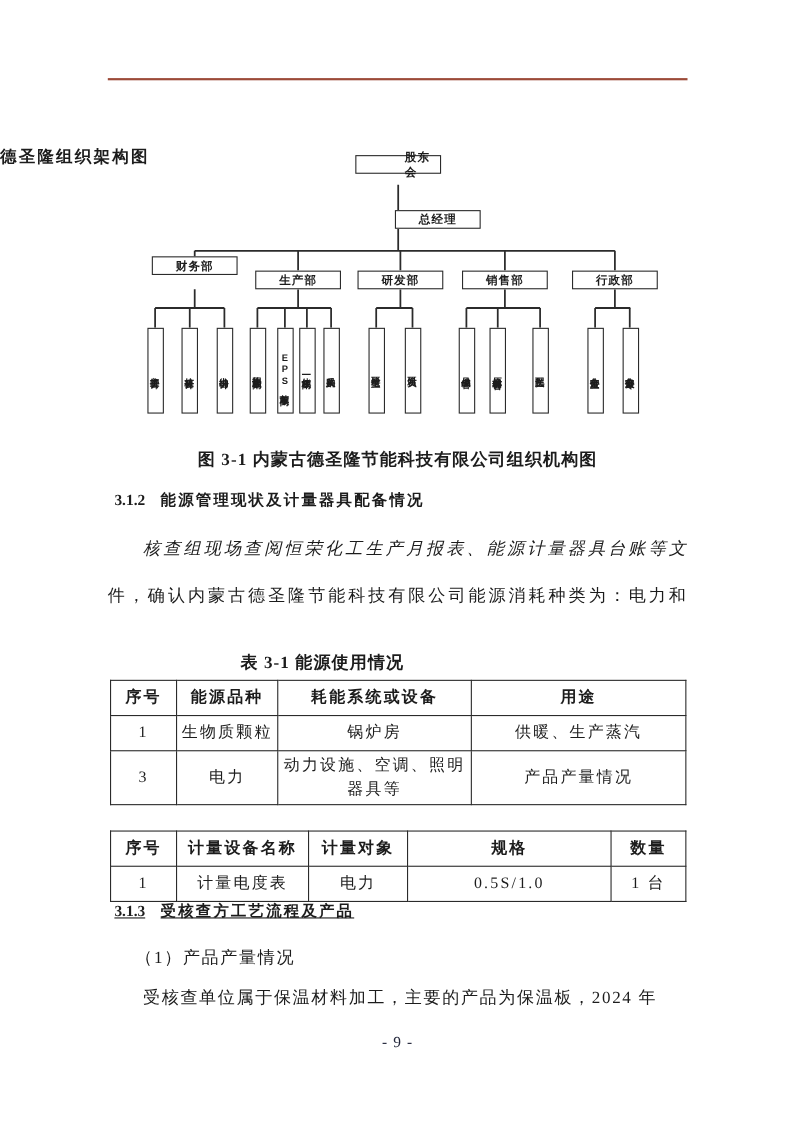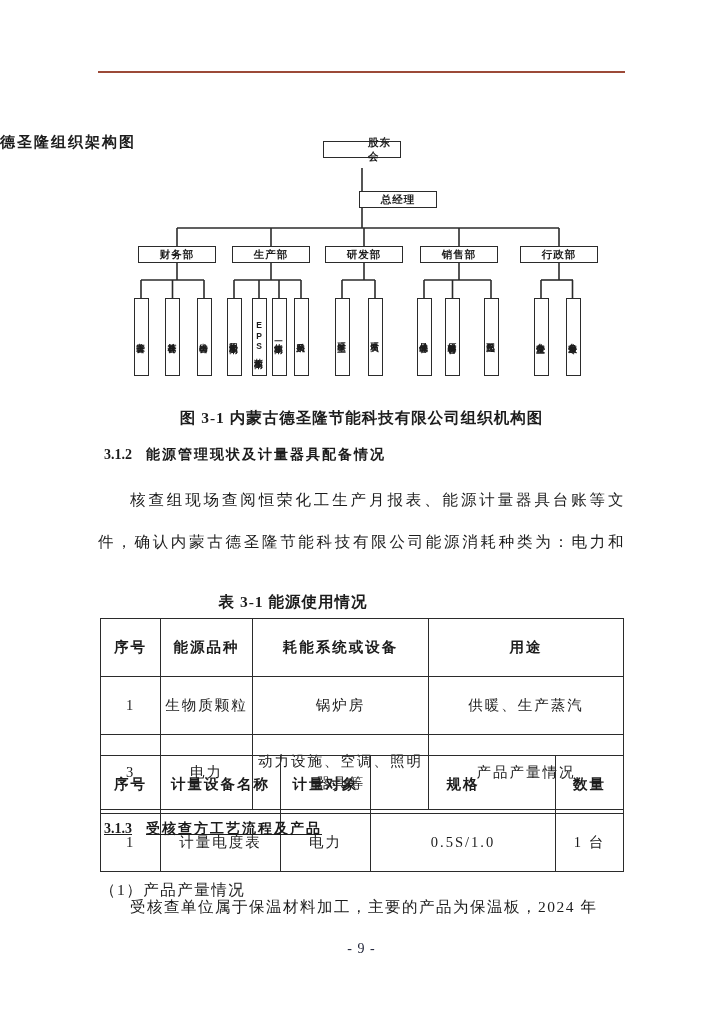--- a/index.html
+++ b/index.html
@@ -31,31 +31,31 @@
   .fig-caption{position:absolute;left:0;width:723px;top:408px;text-align:center;
                font-weight:bold;font-size:15.5px;letter-spacing:1px;}
 
   
   .sec-heading{position:absolute;left:104px;font-weight:bold;font-size:14px;}
   .sec-no{margin-right:14px;letter-spacing:0;}
   .sec-title{letter-spacing:2px;}
   .para{position:absolute;left:98px;width:527px;}
   .pline{height:42px;line-height:42px;font-size:15.5px;letter-spacing:1.5px;white-space:nowrap;}
   .pline.just{white-space:normal;text-align:justify;text-align-last:justify;}
-  .pline.indent{text-indent:32px;}
+  .pline.indent{text-indent:32px;font-style:italic;}
   .subitem{position:absolute;left:100px;font-size:15.5px;letter-spacing:1.5px;}
   .para2{position:absolute;left:98px;width:527px;font-size:15.5px;letter-spacing:1.5px;text-indent:32px;}
 
   
   .tbl-caption{position:absolute;left:0;width:586px;text-align:center;
                font-weight:bold;font-size:15.5px;letter-spacing:1px;}
   table.tbl{position:absolute;left:100px;width:523px;table-layout:fixed;
             border-collapse:collapse;font-family:"Liberation Serif","DejaVu Serif",serif;}
   table.tbl th,table.tbl td{border:1.4px solid #2b2b2b;text-align:center;vertical-align:middle;
-            font-size:14.5px;letter-spacing:2px;padding:14px 4px;line-height:1.55;color:#1c1c1c;}
+            font-size:14.5px;letter-spacing:2px;padding:1px 4px;line-height:1.55;color:#1c1c1c;}
   table.tbl th{font-weight:bold;}
   tr.h31 th,tr.h31 td{height:29px;}
   tr.h48 td{height:46px;}
 
   
   .footer{position:absolute;left:0;width:723px;top:941px;text-align:center;
           font-size:14px;color:#22263a;letter-spacing:1px;}
 </style>
 </head>
 <body>
@@ -100,21 +100,21 @@
           <path d="M354.5 140 V158"></path>
           <path d="M393 140 V158"></path>
         <path d="M443 140 V158"></path>
           <path d="M474.5 140 V158"></path>
       </g>
     </svg>
 
     <div class="obox" style="left:225px;top:1px;padding-left:44px;">股东会</div>
     <div class="obox" style="left:225px;top:51px;margin-left:36px;">总经理</div>
 
-    <div class="obox" style="left:40px;top:106px;">财务部</div>
+    <div class="obox" style="left:40px;top:93px;">财务部</div>
     <div class="obox" style="left:134px;top:106px;">生产部</div>
     <div class="obox" style="left:227px;top:106px;">研发部</div>
     <div class="obox" style="left:322px;top:106px;">销售部</div>
     <div class="obox" style="left:422px;top:106px;">行政部</div>
 
     <div class="vbox" style="left:35.5px;">主管会计</div>
     <div class="vbox" style="left:67px;">核算会计</div>
     <div class="vbox" style="left:98.5px;">出纳会计</div>
 
     <div class="vbox" style="left:128.5px;">热固板车间</div>
@@ -197,19 +197,19 @@
       <td>0.5S/1.0</td>
       <td>1 台</td>
     </tr>
   </tbody>
     </table>
 
   <div class="sec-heading" style="top:820px;text-decoration:underline;">
     <span class="sec-no">3.1.3</span><span class="sec-title">受核查方工艺流程及产品</span>
   </div>
 
-  <div class="subitem" style="top:880px;">（1）产品产量情况</div>
+  <div class="subitem" style="top:860px;margin-left:23px;">（1）产品产量情况</div>
 
   <div class="para2" style="top:897px;">受核查单位属于保温材料加工，主要的产品为保温板，2024 年</div>
 
   <div class="footer">- 9 -</div>
 
 </div>
 
 </body></html>

